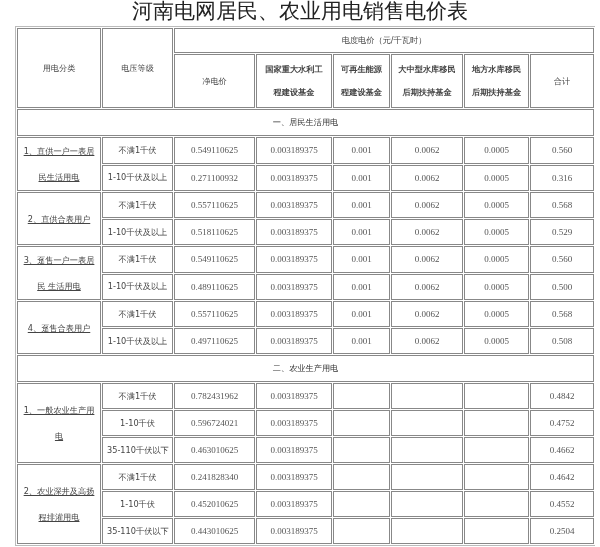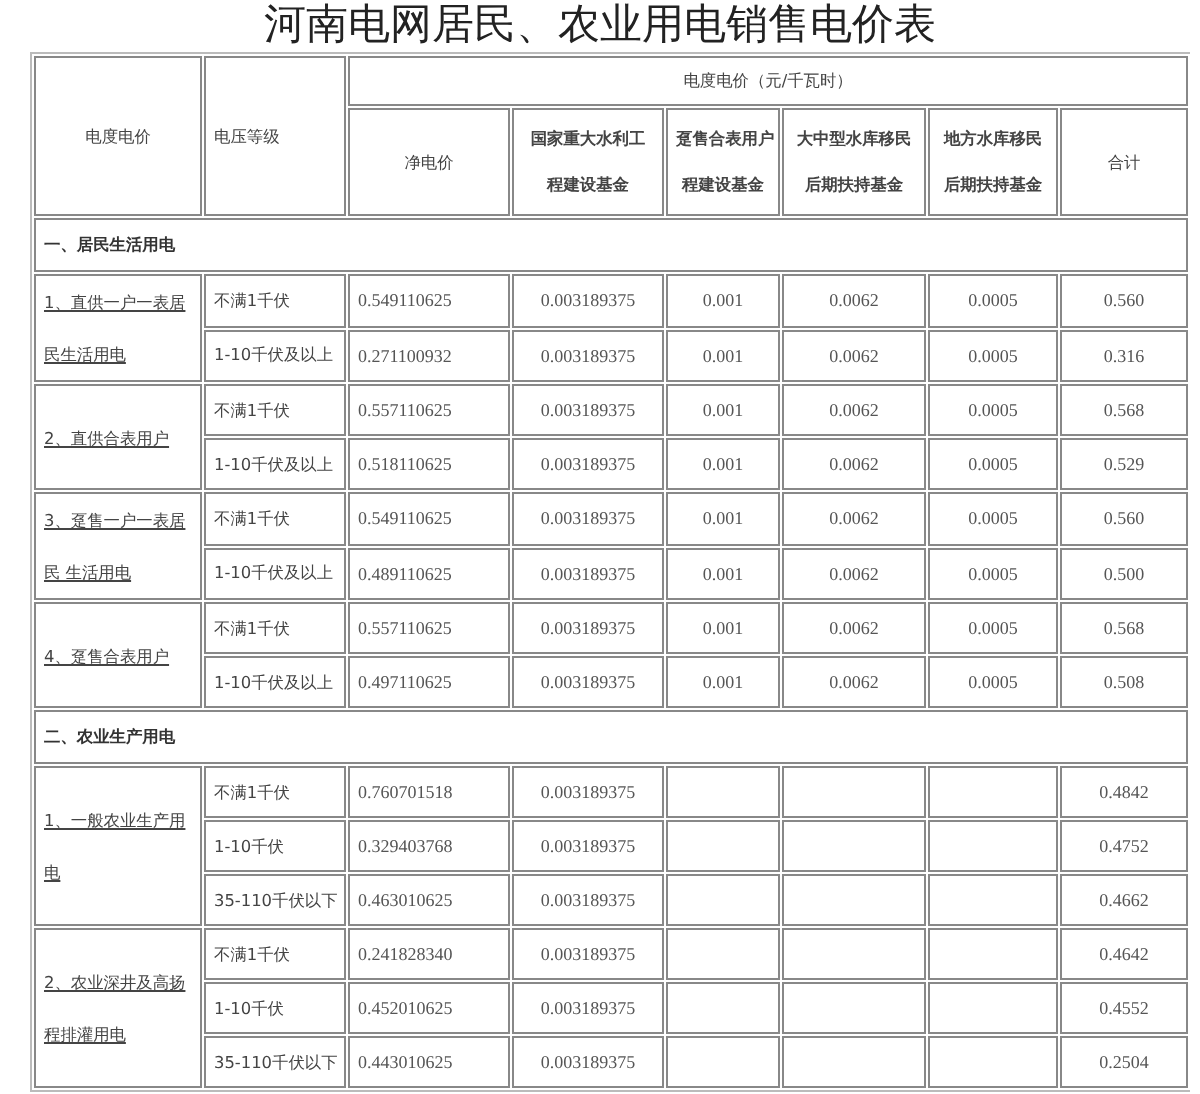--- a/index.html
+++ b/index.html
@@ -1,31 +1,31 @@
 <!DOCTYPE html>
 <html><head>
 <meta charset="utf-8">
 <style>
   html, body { margin: 0; padding: 0; background: #ffffff; }
   body { width: 600px; height: 547px; position: relative; overflow: hidden;
          font-family: "DejaVu Sans", sans-serif; color: #333; }
   .title { position: absolute; left: 0; top: 0; width: 600px; height: 26px;
            text-align: center; font-size: 21px; line-height: 26px; color: #222;
-           font-family: Liberation Sans, sans-serif; letter-spacing: 0px; }
+           font-family: Liberation Mono, monospace; letter-spacing: 0px; }
   .tbl-wrap { position: absolute; left: 15px; top: 26px; width: 580px;
               border: 1px solid #bbb; box-sizing: border-box; }
   table { border-collapse: separate; border-spacing: 1px; width: 578px; table-layout: fixed;
           background: #fff; }
   td { border: 1px solid #888; box-sizing: border-box; font-size: 8.2px; color: #444;
        padding: 0 4px; height: 26px; vertical-align: middle; white-space: nowrap; overflow: hidden; }
   td.c { text-align: center; }
-  td.l { text-align: left; }
+  td.l { text-align: center; }
   td.hdr { font-size: 8.2px; color: #444; }
   td.two { line-height: 23px; font-weight: bold; }
-  td.sec { font-weight: bold; color: #333; height: 27px; }
+  td.sec { font-weight: normal; color: #333; height: 27px; }
   .num { font-family: "Liberation Serif", serif; font-size: 9px; color: #555; }
   td.cat { line-height: 26px; white-space: normal; text-decoration: underline; }
 </style>
 </head>
 <body>
 
 <div class="title">河南电网居民、农业用电销售电价表</div>
 
 <div class="tbl-wrap">
 <table>
@@ -34,28 +34,28 @@
         <col style="width:71px">
         <col style="width:81px">
         <col style="width:76px">
     <col style="width:57px">
         <col style="width:72px">
         <col style="width:65px">
         <col style="width:64px">
   </colgroup>
   <tbody id="tbody">
     <tr>
-      <td class="c hdr" rowspan="2" style="height:80px">电度电价</td>
+      <td class="c hdr" rowspan="2" style="height:80px">用电分类</td>
       <td class="l hdr" rowspan="2">电压等级</td>
       <td class="c hdr" colspan="6" style="height:25px">电度电价（元/千瓦时）</td>
     </tr>
     <tr>
       <td class="c hdr" style="height:54px"><span>净电价</span></td>
       <td class="c hdr two"><span>国家重大水利工</span><br><span>程建设基金</span></td>
-      <td class="c hdr two"><span>趸售合表用户</span><br><span>程建设基金</span></td>
+      <td class="c hdr two"><span>可再生能源</span><br><span>程建设基金</span></td>
       <td class="c hdr two"><span>大中型水库移民</span><br><span>后期扶持基金</span></td>
       <td class="c hdr two"><span>地方水库移民</span><br><span>后期扶持基金</span></td>
       <td class="c hdr">合计</td>
     </tr>
   <tr>
           <td class="l sec" colspan="8">一、居民生活用电</td>
         </tr>
         <tr>
           <td class="l cat" rowspan="2">1、直供一户一表居民生活用电</td>
           <td class="l">不满1千伏</td>
@@ -131,30 +131,30 @@
           <td class="c num">0.0062</td>
           <td class="c num">0.0005</td>
           <td class="c num">0.508</td>
         </tr>
         <tr>
           <td class="l sec" colspan="8">二、农业生产用电</td>
         </tr>
         <tr>
           <td class="l cat" rowspan="3">1、一般农业生产用电</td>
           <td class="l">不满1千伏</td>
-          <td class="l num">0.760701518</td>
+          <td class="l num">0.782431962</td>
           <td class="c num">0.003189375</td>
           <td class="c num"></td>
           <td class="c num"></td>
           <td class="c num"></td>
           <td class="c num">0.4842</td>
         </tr>
         <tr>
           <td class="l">1-10千伏</td>
-          <td class="l num">0.329403768</td>
+          <td class="l num">0.596724021</td>
           <td class="c num">0.003189375</td>
           <td class="c num"></td>
           <td class="c num"></td>
           <td class="c num"></td>
           <td class="c num">0.4752</td>
         </tr>
         <tr>
           <td class="l">35-110千伏以下</td>
           <td class="l num">0.463010625</td>
           <td class="c num">0.003189375</td>

